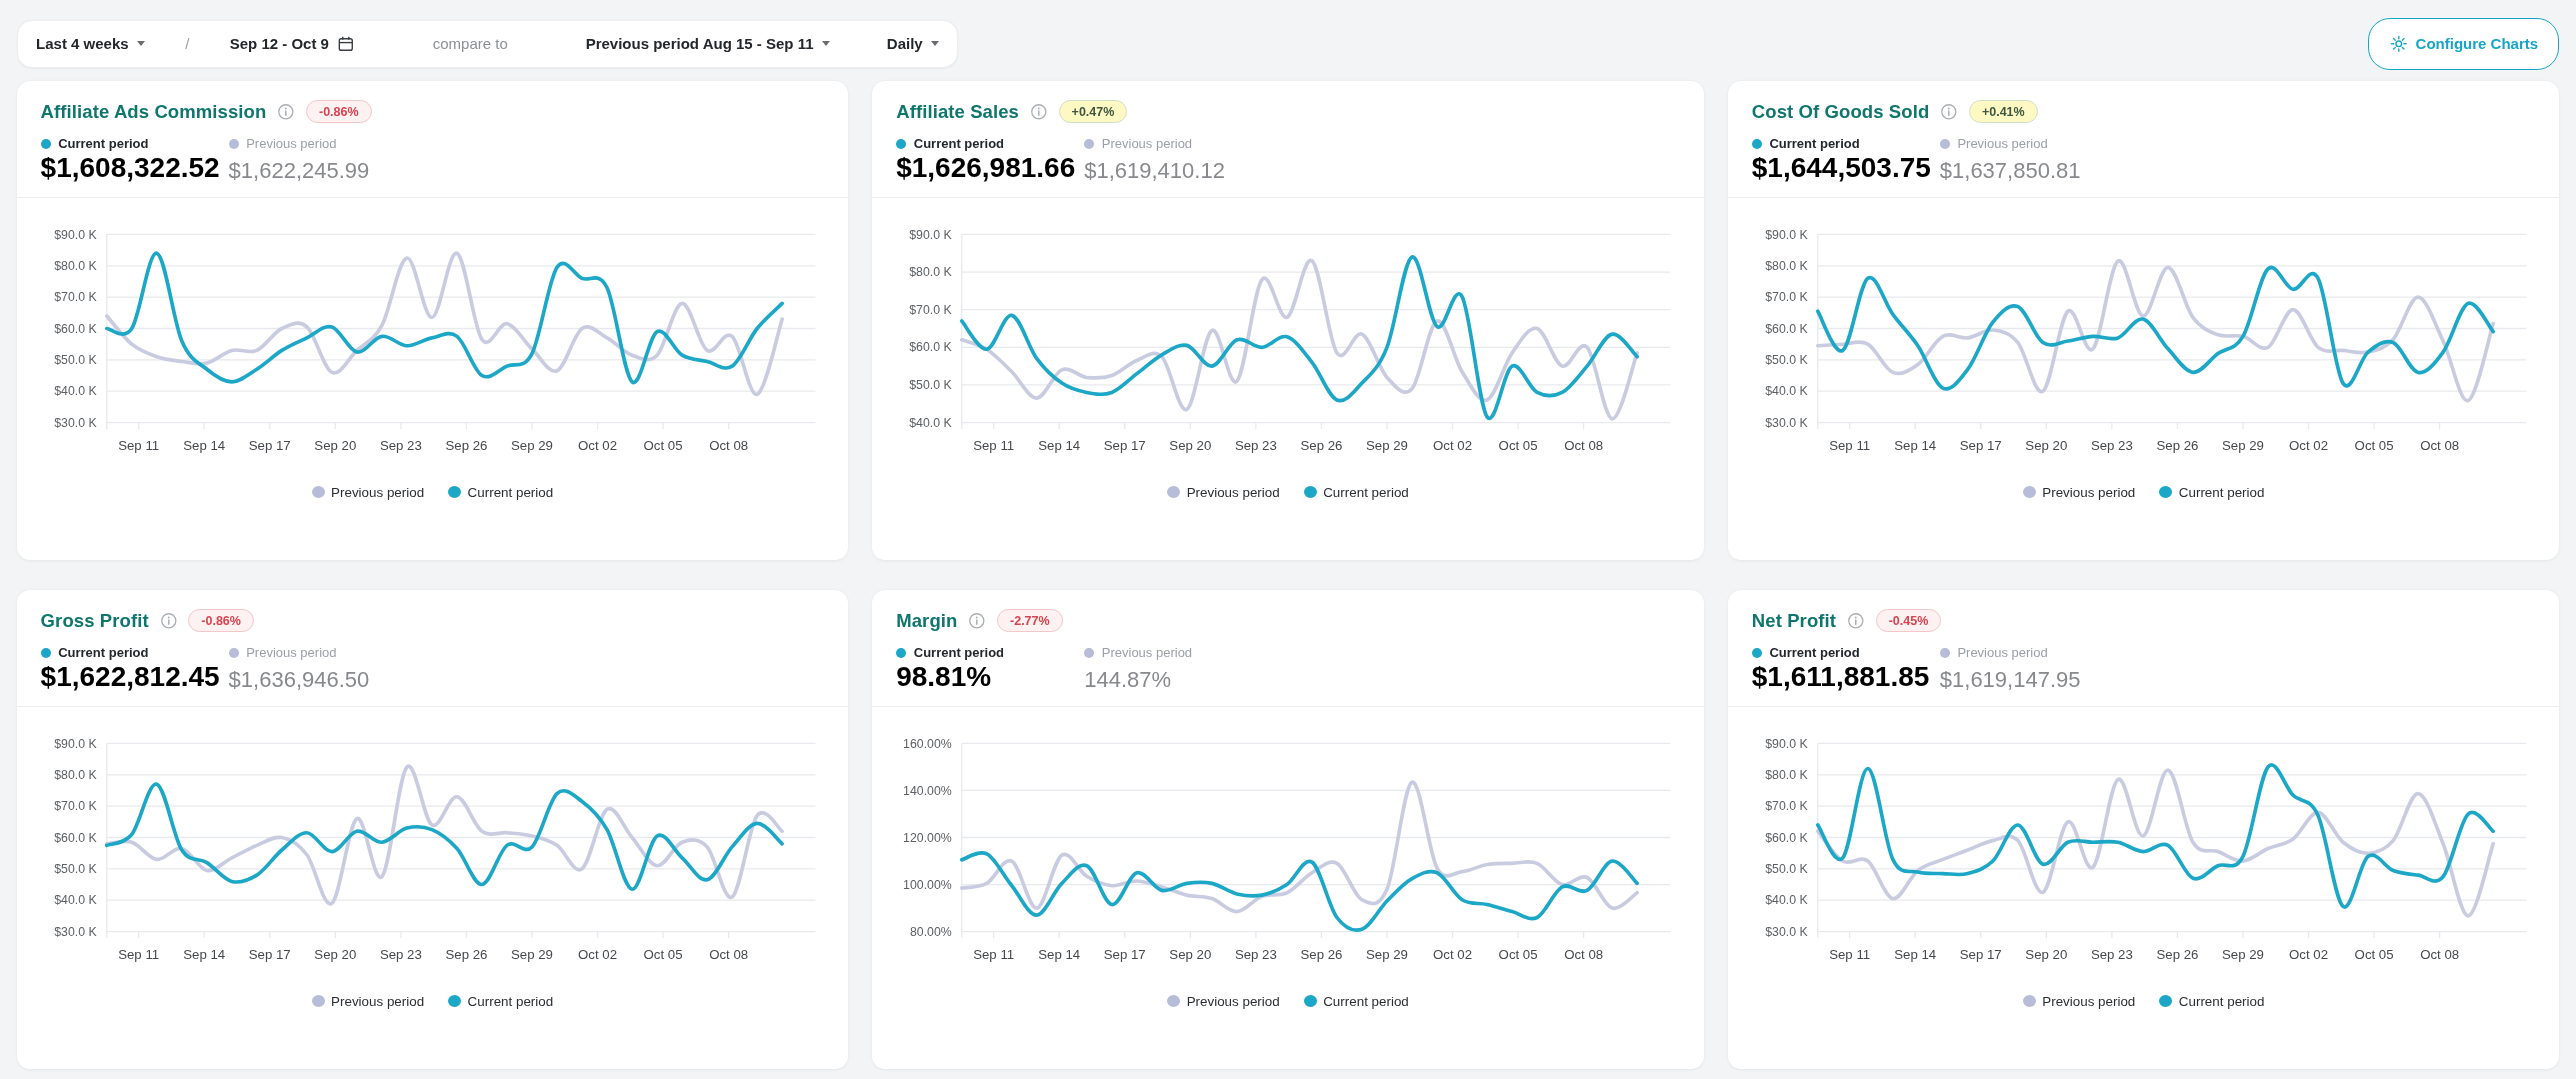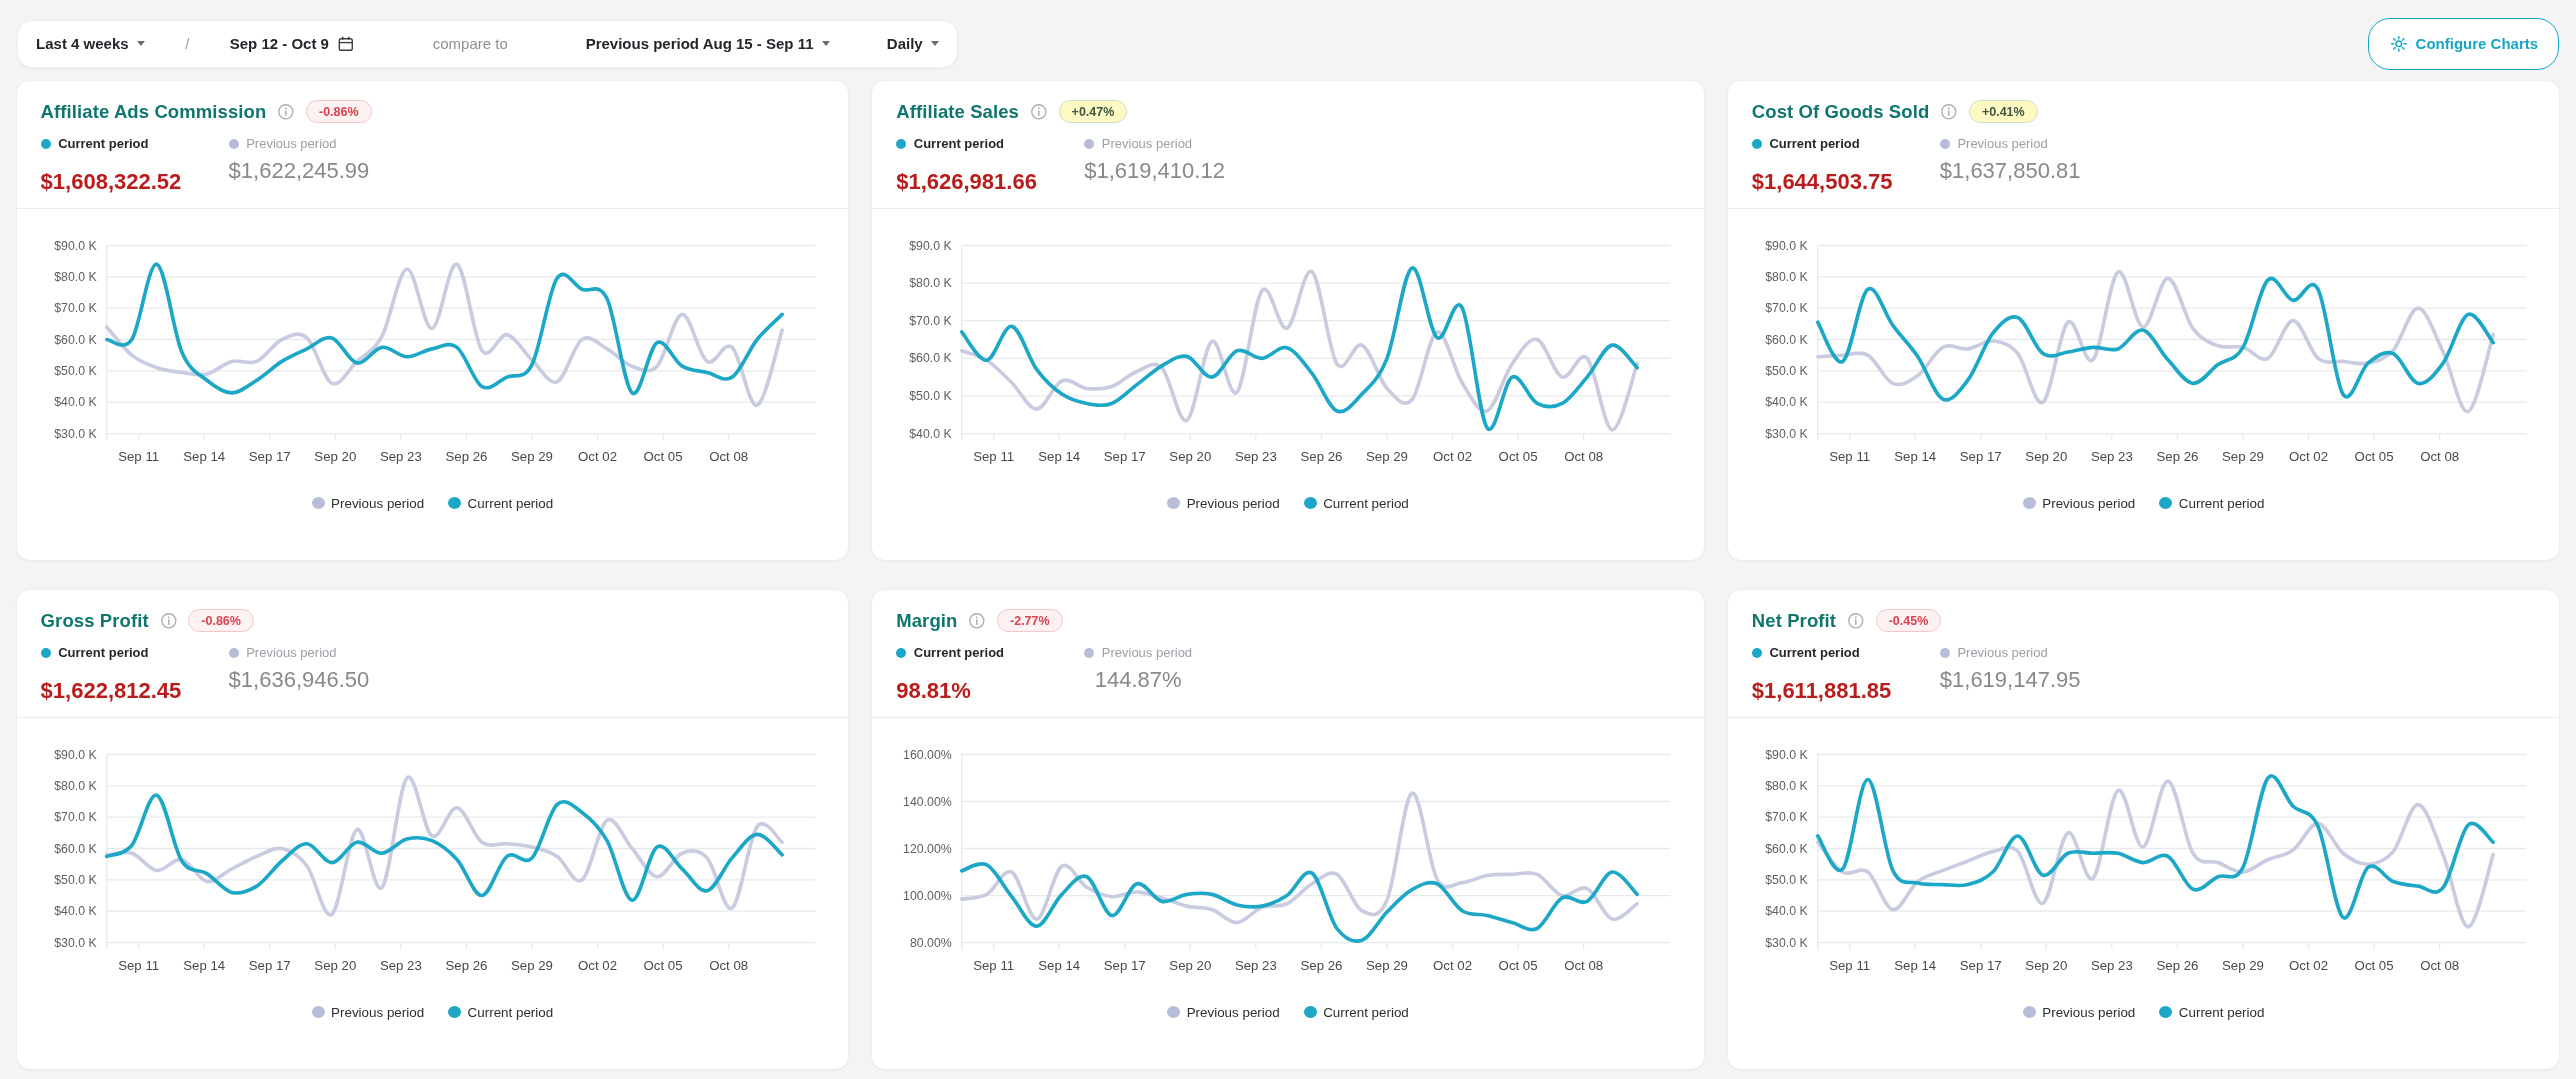--- a/index.html
+++ b/index.html
@@ -47,22 +47,22 @@
   .badge-down { color:#d9434f; background:#fdf1f1; border-color:#f3c7ca; }
   .badge-up   { color:#3e5741; background:#fef9c3; border-color:#cde0c8; }
   .metrics-row { display:flex; margin-top:13px; }
   .metric:first-child { min-width:188px; }
   .metric-label { display:flex; align-items:center; gap:7.4px; font-size:13px; }
   .dot { width:10.2px; height:10.2px; border-radius:50%; display:inline-block; flex:0 0 auto; }
   .dot-current { background:#1ca7c7; }
   .dot-prev { background:#b7bcd8; }
   .lbl-current { color:#24282c; font-weight:600; }
   .lbl-prev { color:#9ba0a8; font-weight:400; }
-  .val-current { margin-top:18px; font-size:22px; font-weight:700; color:#b91c1c; }
-  .val-prev { margin-top:6.5px; font-size:22px; font-weight:400; color:#87898c;text-align:center; }
+  .val-current { margin-top:1px; font-size:28px; font-weight:700; color:#000000; }
+  .val-prev { margin-top:6.5px; font-size:22px; font-weight:400; color:#87898c; }
   .divider { height:0.9px; background:#ececee; width:100%; }
   .chart-wrap { padding:24px 24px 13px 24px; flex:1; display:flex; flex-direction:column; }
   svg.chart { display:block; width:100%; }
   .legend { display:flex; justify-content:center; gap:24px; margin-top:7.4px; }
   .legend-item { display:flex; align-items:center; gap:6.5px; font-size:13.4px; color:#2b2f33; cursor:pointer; }
   .legend-item .dot { width:13px; height:12px; }
 </style>
 </head>
 <body>
 

